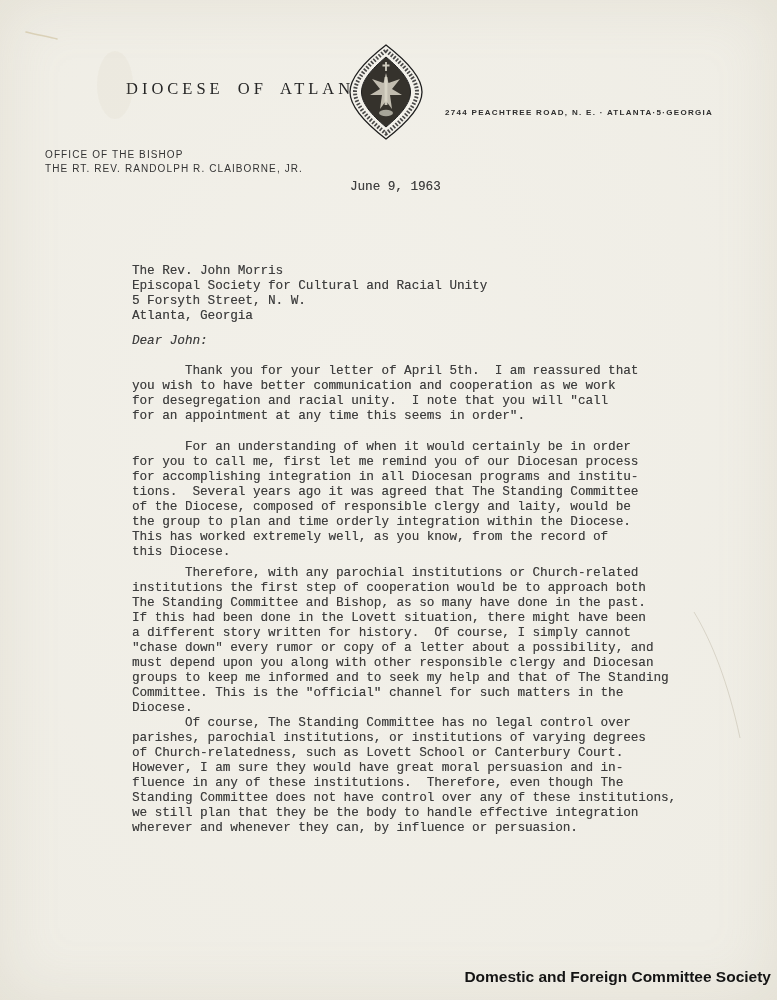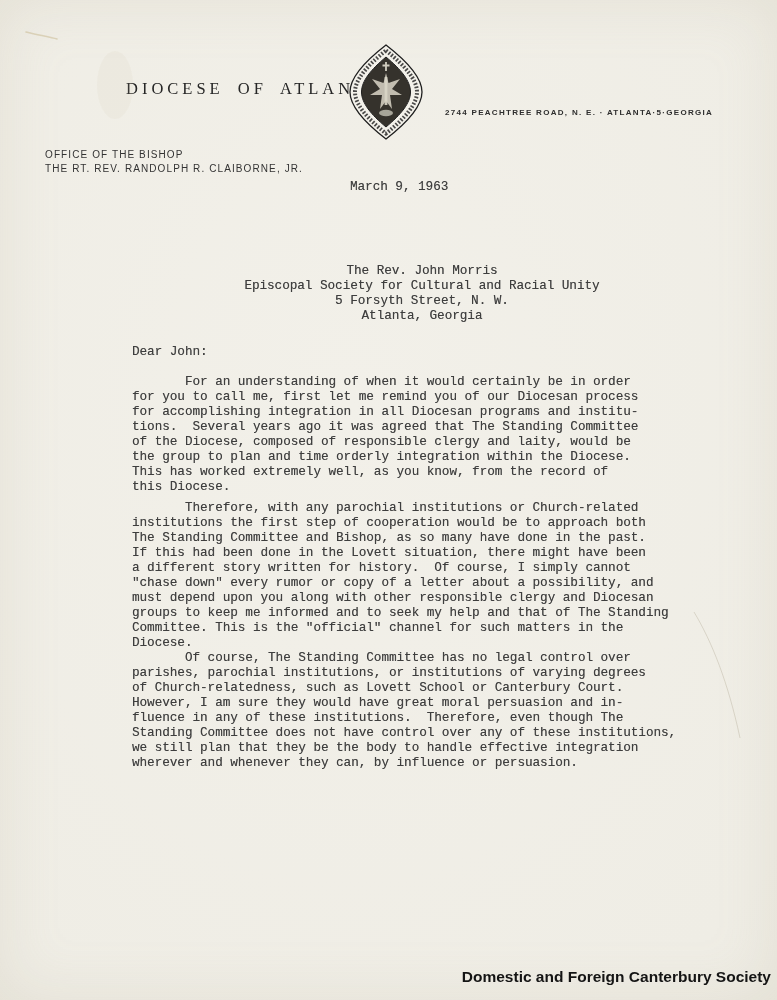--- a/index.html
+++ b/index.html
@@ -76,22 +76,22 @@
     position: absolute;
     left: 350px;
     top: 180px;
   }
   .body {
     position: absolute;
     left: 132px;
     top: 264px;
     width: 580px;
   }
-  .recipient   { margin: 0 0 21px 0; text-align: center; }
-  .salutation  { margin: 9px 0 15px 0; }
+  .recipient   { margin: 0 0 10px 0; }
+  .salutation  { margin: 9px 0 15px 0; font-style: italic; }
   .para        { margin: 0; }
   .para.p1     { margin-bottom: 16px; }
   .para.p2     { margin-bottom: 6px; }
   .para.p3     { margin-bottom: 18px; }
 
   
   .caption {
     position: absolute;
     right: 6px;
     top: 968px;
@@ -137,30 +137,34 @@
     </svg>
 
     <div class="hq-address">2744 PEACHTREE ROAD, N. E. · ATLANTA·5·GEORGIA</div>
 
     <div class="office-block">
       <div>OFFICE OF THE BISHOP</div>
       <div>THE RT. REV. RANDOLPH R. CLAIBORNE, JR.</div>
     </div>
   </header>
 
-  <div class="tw date">March 9, 1963</div>
+  <div class="tw date">June 9, 1963</div>
 
   <main class="body">
     <div class="tw recipient">The Rev. John Morris
 Episcopal Society for Cultural and Racial Unity
 5 Forsyth Street, N. W.
 Atlanta, Georgia</div>
 
     <div class="tw salutation">Dear John:</div>
 
+    <div class="tw para p1">       Thank you for your letter of April 5th.  I am reassured that
+you wish to have better communication and cooperation as we work
+for desegregation and racial unity.  I note that you will "call
+for an appointment at any time this seems in order".</div>
 
     <div class="tw para p2">       For an understanding of when it would certainly be in order
 for you to call me, first let me remind you of our Diocesan process
 for accomplishing integration in all Diocesan programs and institu-
 tions.  Several years ago it was agreed that The Standing Committee
 of the Diocese, composed of responsible clergy and laity, would be
 the group to plan and time orderly integration within the Diocese.
 This has worked extremely well, as you know, from the record of
 this Diocese.</div>
 
@@ -178,21 +182,21 @@
     <div class="tw para p3">       Of course, The Standing Committee has no legal control over
 parishes, parochial institutions, or institutions of varying degrees
 of Church-relatedness, such as Lovett School or Canterbury Court.
 However, I am sure they would have great moral persuasion and in-
 fluence in any of these institutions.  Therefore, even though The
 Standing Committee does not have control over any of these institutions,
 we still plan that they be the body to handle effective integration
 wherever and whenever they can, by influence or persuasion.</div>
   </main>
 
-  <div class="caption">Domestic and Foreign Canterbury Society</div>
+  <div class="caption">Domestic and Foreign Committee Society</div>
 
   <svg class="artifacts" viewBox="0 0 777 1000">
     <path d="M694 612 C 712 642, 728 682, 740 738" fill="none" stroke="rgba(150,140,115,0.30)" stroke-width="0.9"></path>
     <path d="M26 32 C 38 35, 50 37, 57 39" fill="none" stroke="rgba(195,178,130,0.45)" stroke-width="1.6" stroke-linecap="round"></path>
     <ellipse cx="115" cy="85" rx="18" ry="34" fill="rgba(210,200,170,0.10)"></ellipse>
   </svg>
 
 </div>
 
 </body></html>

